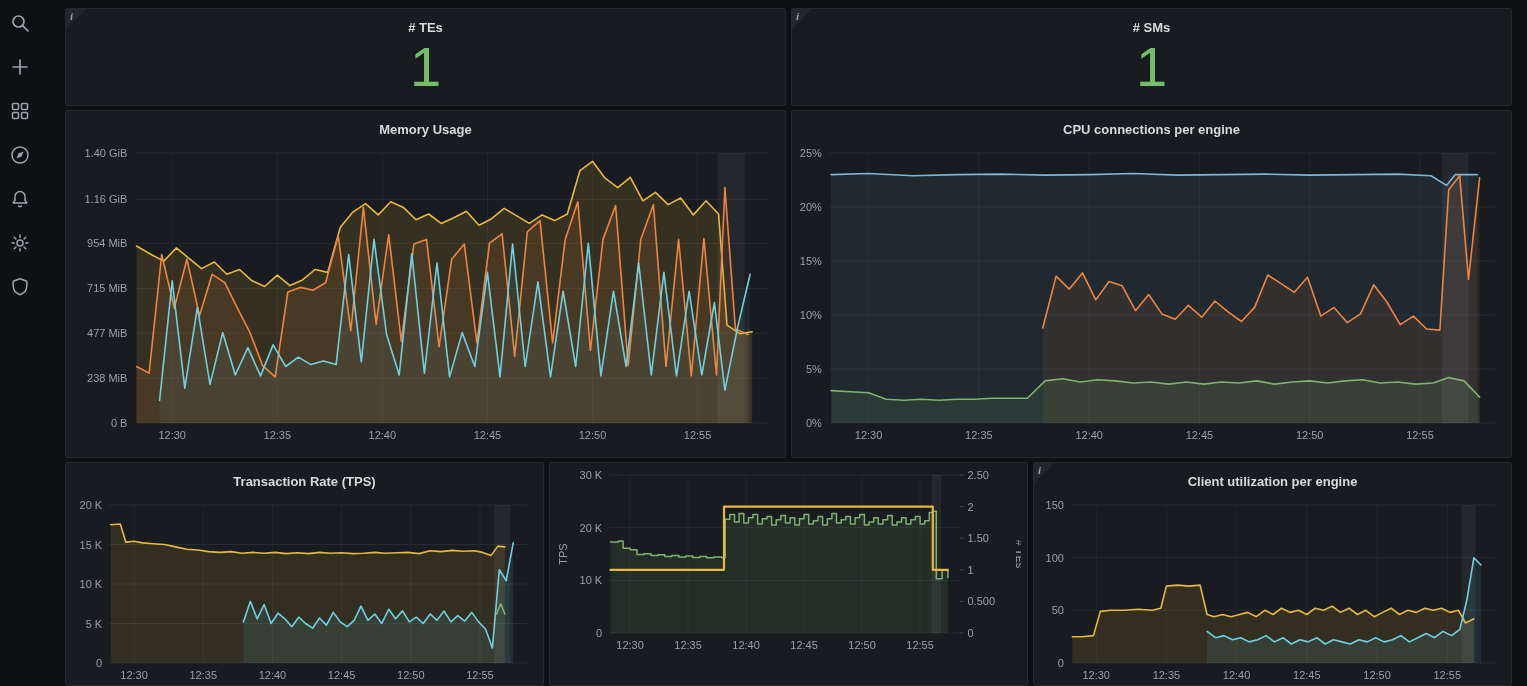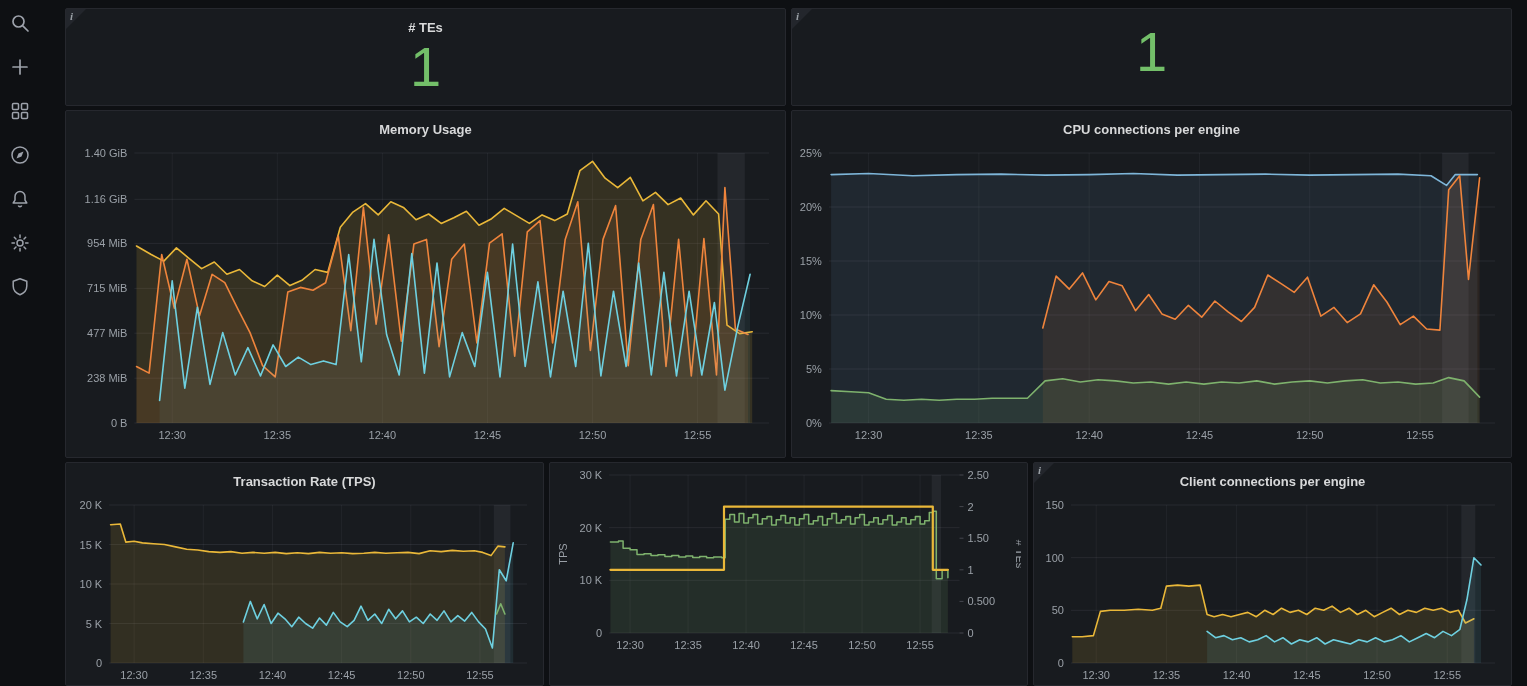--- a/index.html
+++ b/index.html
@@ -78,20 +78,21 @@
         <div class="info-corner">
             <span>i</span>
           </div>
         <h2 class="panel-title"># TEs</h2>
         <div class="stat-value" style="color: rgb(115, 191, 105);">1</div>
       </section>
       <section class="panel">
         <div class="info-corner">
             <span>i</span>
           </div>
+        <h2 class="panel-title"># SMs</h2>
         <div class="stat-value" style="color: rgb(115, 191, 105);">1</div>
       </section>
     </div>
 
     <div class="row row2">
       <section class="panel">
         <h2 class="panel-title">Memory Usage</h2>
         <div class="chart"><svg width="707" height="302">
               <rect x="645.5" y="10" width="27.3" height="270" fill="rgba(204,204,220,0.07)"></rect>
               <line x1="62.4" y1="280" x2="697" y2="280" stroke="rgba(204,204,220,0.09)" stroke-width="1"></line>
@@ -239,21 +240,21 @@
               <text fill="#9aa0a7" font-size="11" text-anchor="middle" transform="translate(460,89) rotate(90)"># TEs</text>
               <path d="M54.4 76.9L62.5 76.9L62.5 76.1L67.1 76.1L67.1 83.2L74.1 83.2L74.1 84.8L81.0 84.8L81.0 89.5L88.0 89.5L88.0 88.7L95.0 88.7L95.0 90.6L101.9 90.6L101.9 89.8L108.9 89.8L108.9 91.4L115.8 91.4L115.8 90.6L122.8 90.6L122.8 91.9L129.8 91.9L129.8 91.1L136.7 91.1L136.7 92.4L143.7 92.4L143.7 91.6L150.6 91.6L150.6 92.7L157.6 92.7L157.6 91.9L165.7 91.9L165.7 92.7L169.2 92.7L169.2 54.2L173.8 54.2L173.8 49.5L178.5 49.5L178.5 56.9L183.1 56.9L183.1 48.4L187.8 48.4L187.8 57.9L192.4 57.9L192.4 52.7L197.0 52.7L197.0 49.5L201.7 49.5L201.7 59.0L206.3 59.0L206.3 53.7L211.0 53.7L211.0 51.6L215.6 51.6L215.6 60.0L220.2 60.0L220.2 54.8L224.9 54.8L224.9 50.6L229.5 50.6L229.5 57.9L234.1 57.9L234.1 52.7L238.8 52.7L238.8 60.0L243.4 60.0L243.4 53.7L248.1 53.7L248.1 49.5L252.7 49.5L252.7 59.0L257.3 59.0L257.3 55.8L262.0 55.8L262.0 51.6L266.6 51.6L266.6 60.0L271.3 60.0L271.3 53.7L275.9 53.7L275.9 48.4L280.5 48.4L280.5 57.9L285.2 57.9L285.2 54.8L289.8 54.8L289.8 51.6L294.5 51.6L294.5 59.0L299.1 59.0L299.1 52.7L303.7 52.7L303.7 49.5L308.4 49.5L308.4 60.0L313.0 60.0L313.0 56.9L317.7 56.9L317.7 52.7L322.3 52.7L322.3 59.0L326.9 59.0L326.9 54.8L331.6 54.8L331.6 50.6L336.2 50.6L336.2 60.0L340.9 60.0L340.9 56.9L345.5 56.9L345.5 52.7L350.1 52.7L350.1 59.0L354.8 59.0L354.8 54.8L359.4 54.8L359.4 51.6L364.1 51.6L364.1 59.0L368.7 59.0L368.7 55.8L373.3 55.8L373.3 47.4L376.8 47.4L376.8 46.3L380.3 46.3L380.3 113.8L386.1 113.8L386.1 105.3L391.9 105.3L391.9 112.7L391.9 168.0L54.4 168.0Z" fill="#7EB26D" fill-opacity="0.13" stroke="none"></path>
               <path d="M54.4 76.9L62.5 76.9L62.5 76.1L67.1 76.1L67.1 83.2L74.1 83.2L74.1 84.8L81.0 84.8L81.0 89.5L88.0 89.5L88.0 88.7L95.0 88.7L95.0 90.6L101.9 90.6L101.9 89.8L108.9 89.8L108.9 91.4L115.8 91.4L115.8 90.6L122.8 90.6L122.8 91.9L129.8 91.9L129.8 91.1L136.7 91.1L136.7 92.4L143.7 92.4L143.7 91.6L150.6 91.6L150.6 92.7L157.6 92.7L157.6 91.9L165.7 91.9L165.7 92.7L169.2 92.7L169.2 54.2L173.8 54.2L173.8 49.5L178.5 49.5L178.5 56.9L183.1 56.9L183.1 48.4L187.8 48.4L187.8 57.9L192.4 57.9L192.4 52.7L197.0 52.7L197.0 49.5L201.7 49.5L201.7 59.0L206.3 59.0L206.3 53.7L211.0 53.7L211.0 51.6L215.6 51.6L215.6 60.0L220.2 60.0L220.2 54.8L224.9 54.8L224.9 50.6L229.5 50.6L229.5 57.9L234.1 57.9L234.1 52.7L238.8 52.7L238.8 60.0L243.4 60.0L243.4 53.7L248.1 53.7L248.1 49.5L252.7 49.5L252.7 59.0L257.3 59.0L257.3 55.8L262.0 55.8L262.0 51.6L266.6 51.6L266.6 60.0L271.3 60.0L271.3 53.7L275.9 53.7L275.9 48.4L280.5 48.4L280.5 57.9L285.2 57.9L285.2 54.8L289.8 54.8L289.8 51.6L294.5 51.6L294.5 59.0L299.1 59.0L299.1 52.7L303.7 52.7L303.7 49.5L308.4 49.5L308.4 60.0L313.0 60.0L313.0 56.9L317.7 56.9L317.7 52.7L322.3 52.7L322.3 59.0L326.9 59.0L326.9 54.8L331.6 54.8L331.6 50.6L336.2 50.6L336.2 60.0L340.9 60.0L340.9 56.9L345.5 56.9L345.5 52.7L350.1 52.7L350.1 59.0L354.8 59.0L354.8 54.8L359.4 54.8L359.4 51.6L364.1 51.6L364.1 59.0L368.7 59.0L368.7 55.8L373.3 55.8L373.3 47.4L376.8 47.4L376.8 46.3L380.3 46.3L380.3 113.8L386.1 113.8L386.1 105.3L391.9 105.3L391.9 112.7" fill="none" stroke="#7EB26D" stroke-width="1.5" stroke-linejoin="round" stroke-linecap="round"></path>
               <path d="M54.4 104.8L165.7 104.8L165.7 104.8L168.0 104.8L168.0 41.6L374.5 41.6L374.5 41.6L376.8 41.6L376.8 104.8L391.9 104.8L391.9 104.8" fill="none" stroke="#EAB839" stroke-width="2.2" stroke-linejoin="round" stroke-linecap="round"></path>
             </svg></div>
       </section>
       <section class="panel">
         <div class="info-corner">
             <span>i</span>
           </div>
-        <h2 class="panel-title">Client connections per engine</h2>
+        <h2 class="panel-title">Client utilization per engine</h2>
         <div class="chart"><svg width="465" height="190">
               <rect x="421.3" y="10" width="14.0" height="158" fill="rgba(204,204,220,0.07)"></rect>
               <line x1="30.9" y1="168" x2="455" y2="168" stroke="rgba(204,204,220,0.09)" stroke-width="1"></line>
               <text x="23.9" y="172" text-anchor="end" fill="#9aa0a7" font-size="11">0</text>
               <line x1="30.9" y1="115.33333333333334" x2="455" y2="115.33333333333334" stroke="rgba(204,204,220,0.09)" stroke-width="1"></line>
               <text x="23.9" y="119.33333333333334" text-anchor="end" fill="#9aa0a7" font-size="11">50</text>
               <line x1="30.9" y1="62.66666666666667" x2="455" y2="62.66666666666667" stroke="rgba(204,204,220,0.09)" stroke-width="1"></line>
               <text x="23.9" y="66.66666666666667" text-anchor="end" fill="#9aa0a7" font-size="11">100</text>
               <line x1="30.9" y1="10" x2="455" y2="10" stroke="rgba(204,204,220,0.09)" stroke-width="1"></line>
               <text x="23.9" y="14" text-anchor="end" fill="#9aa0a7" font-size="11">150</text>

